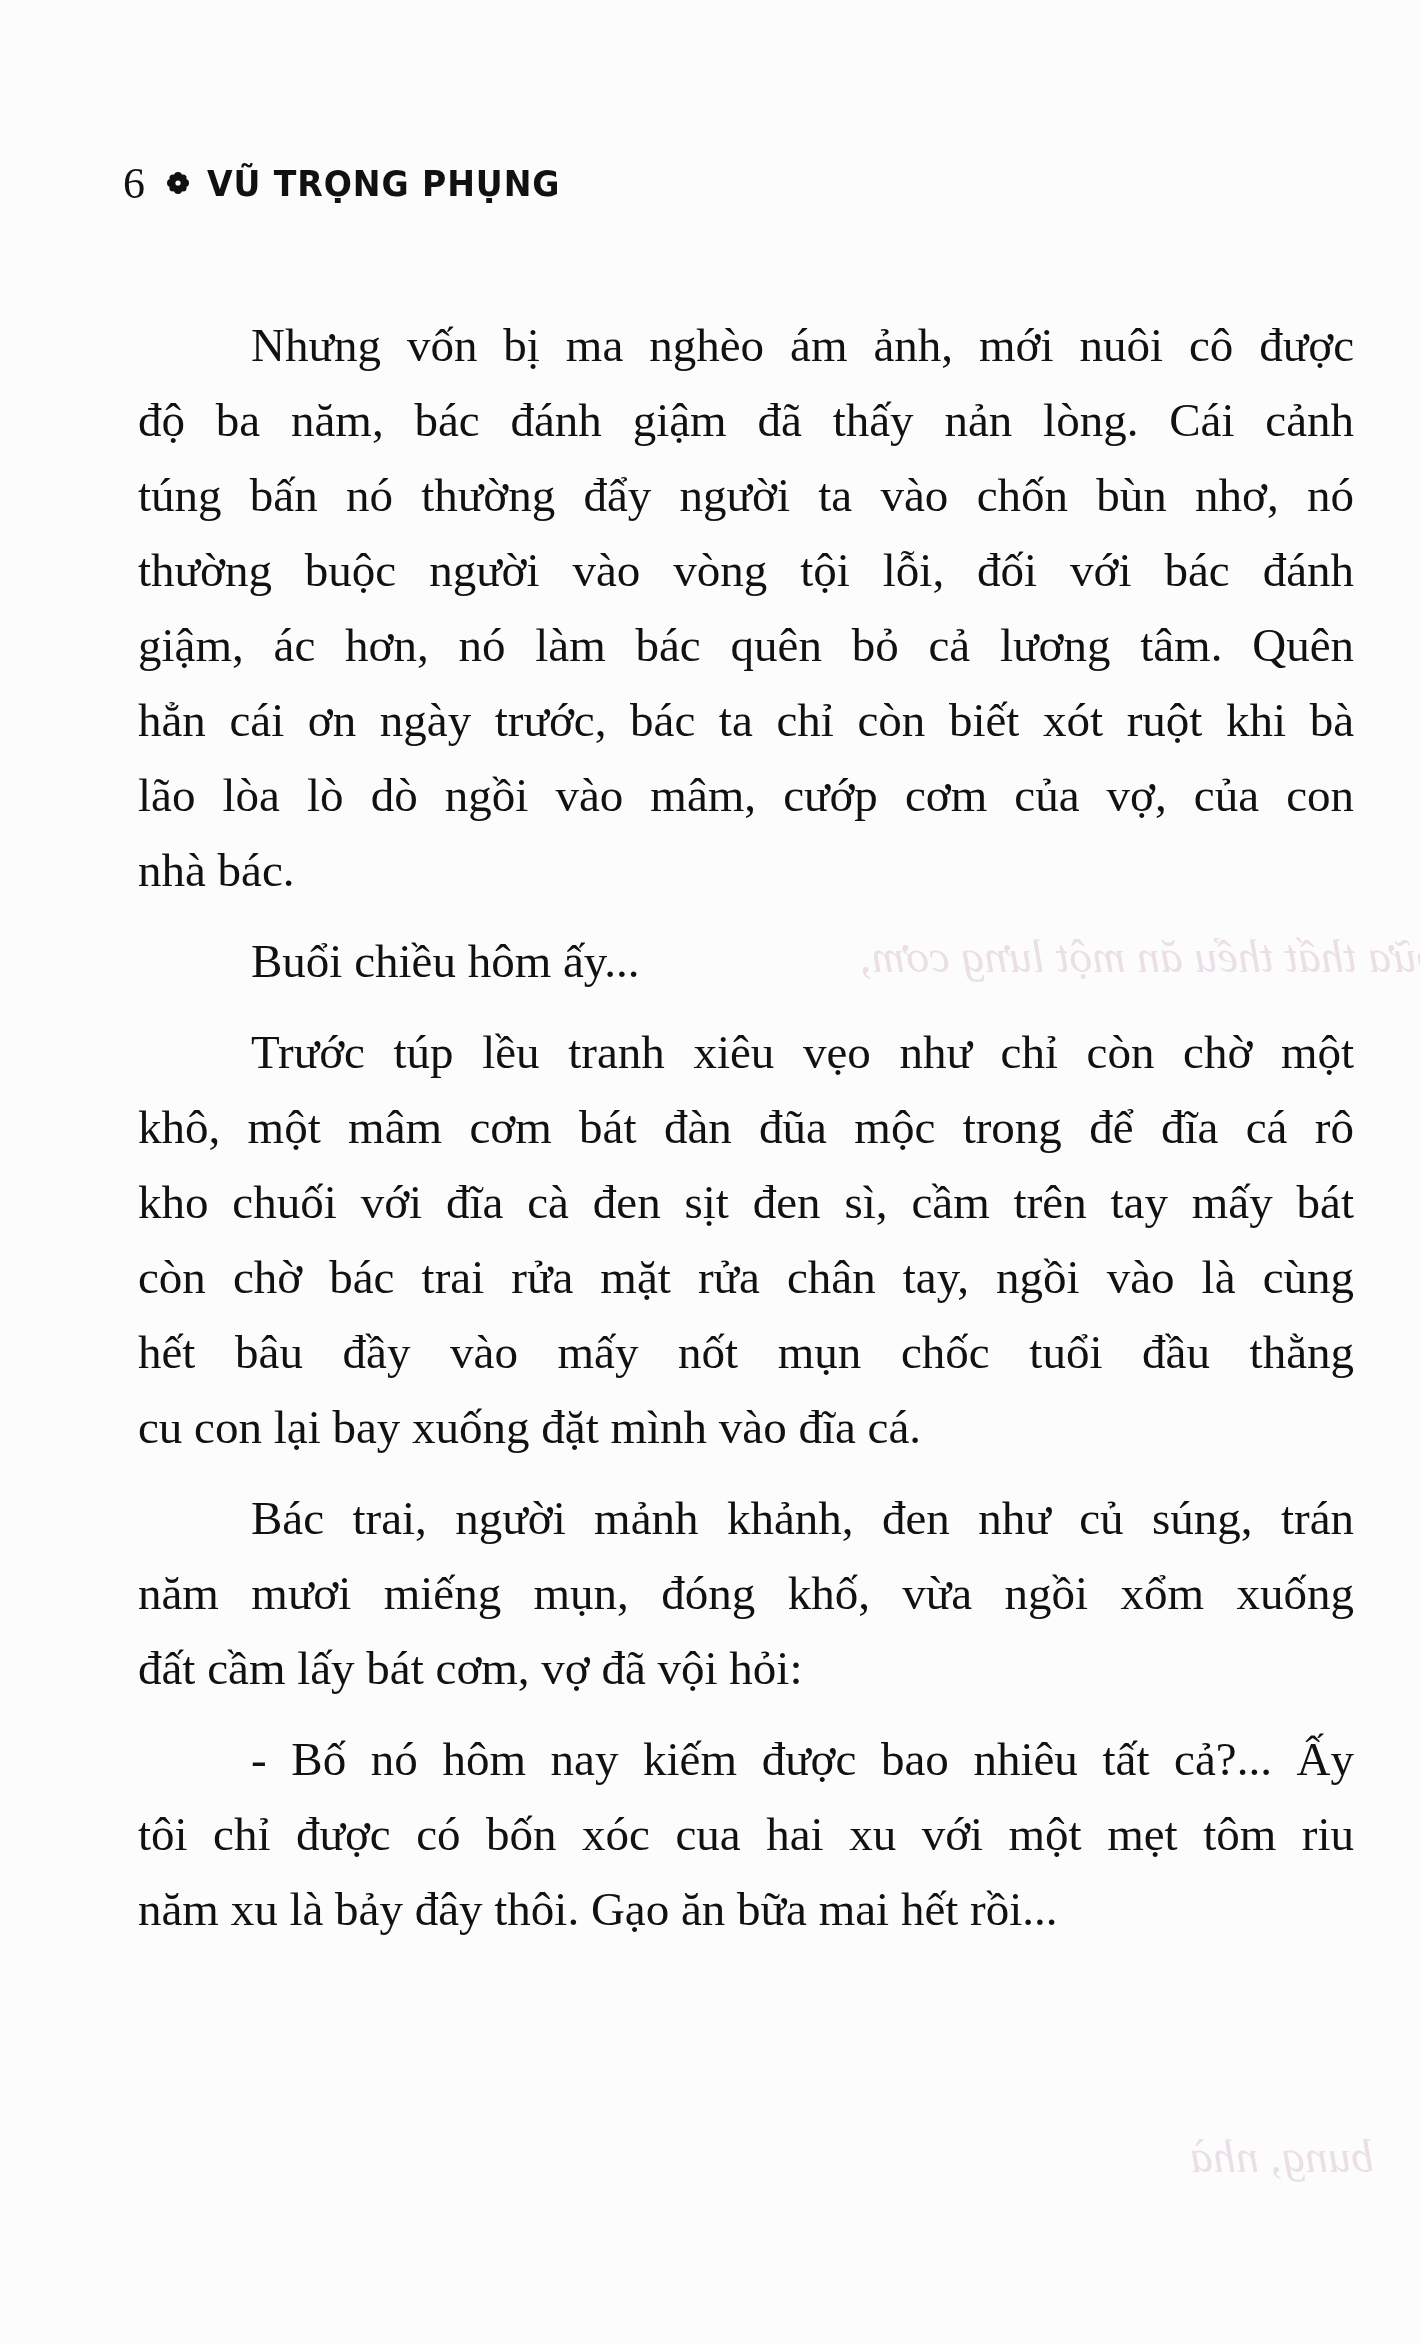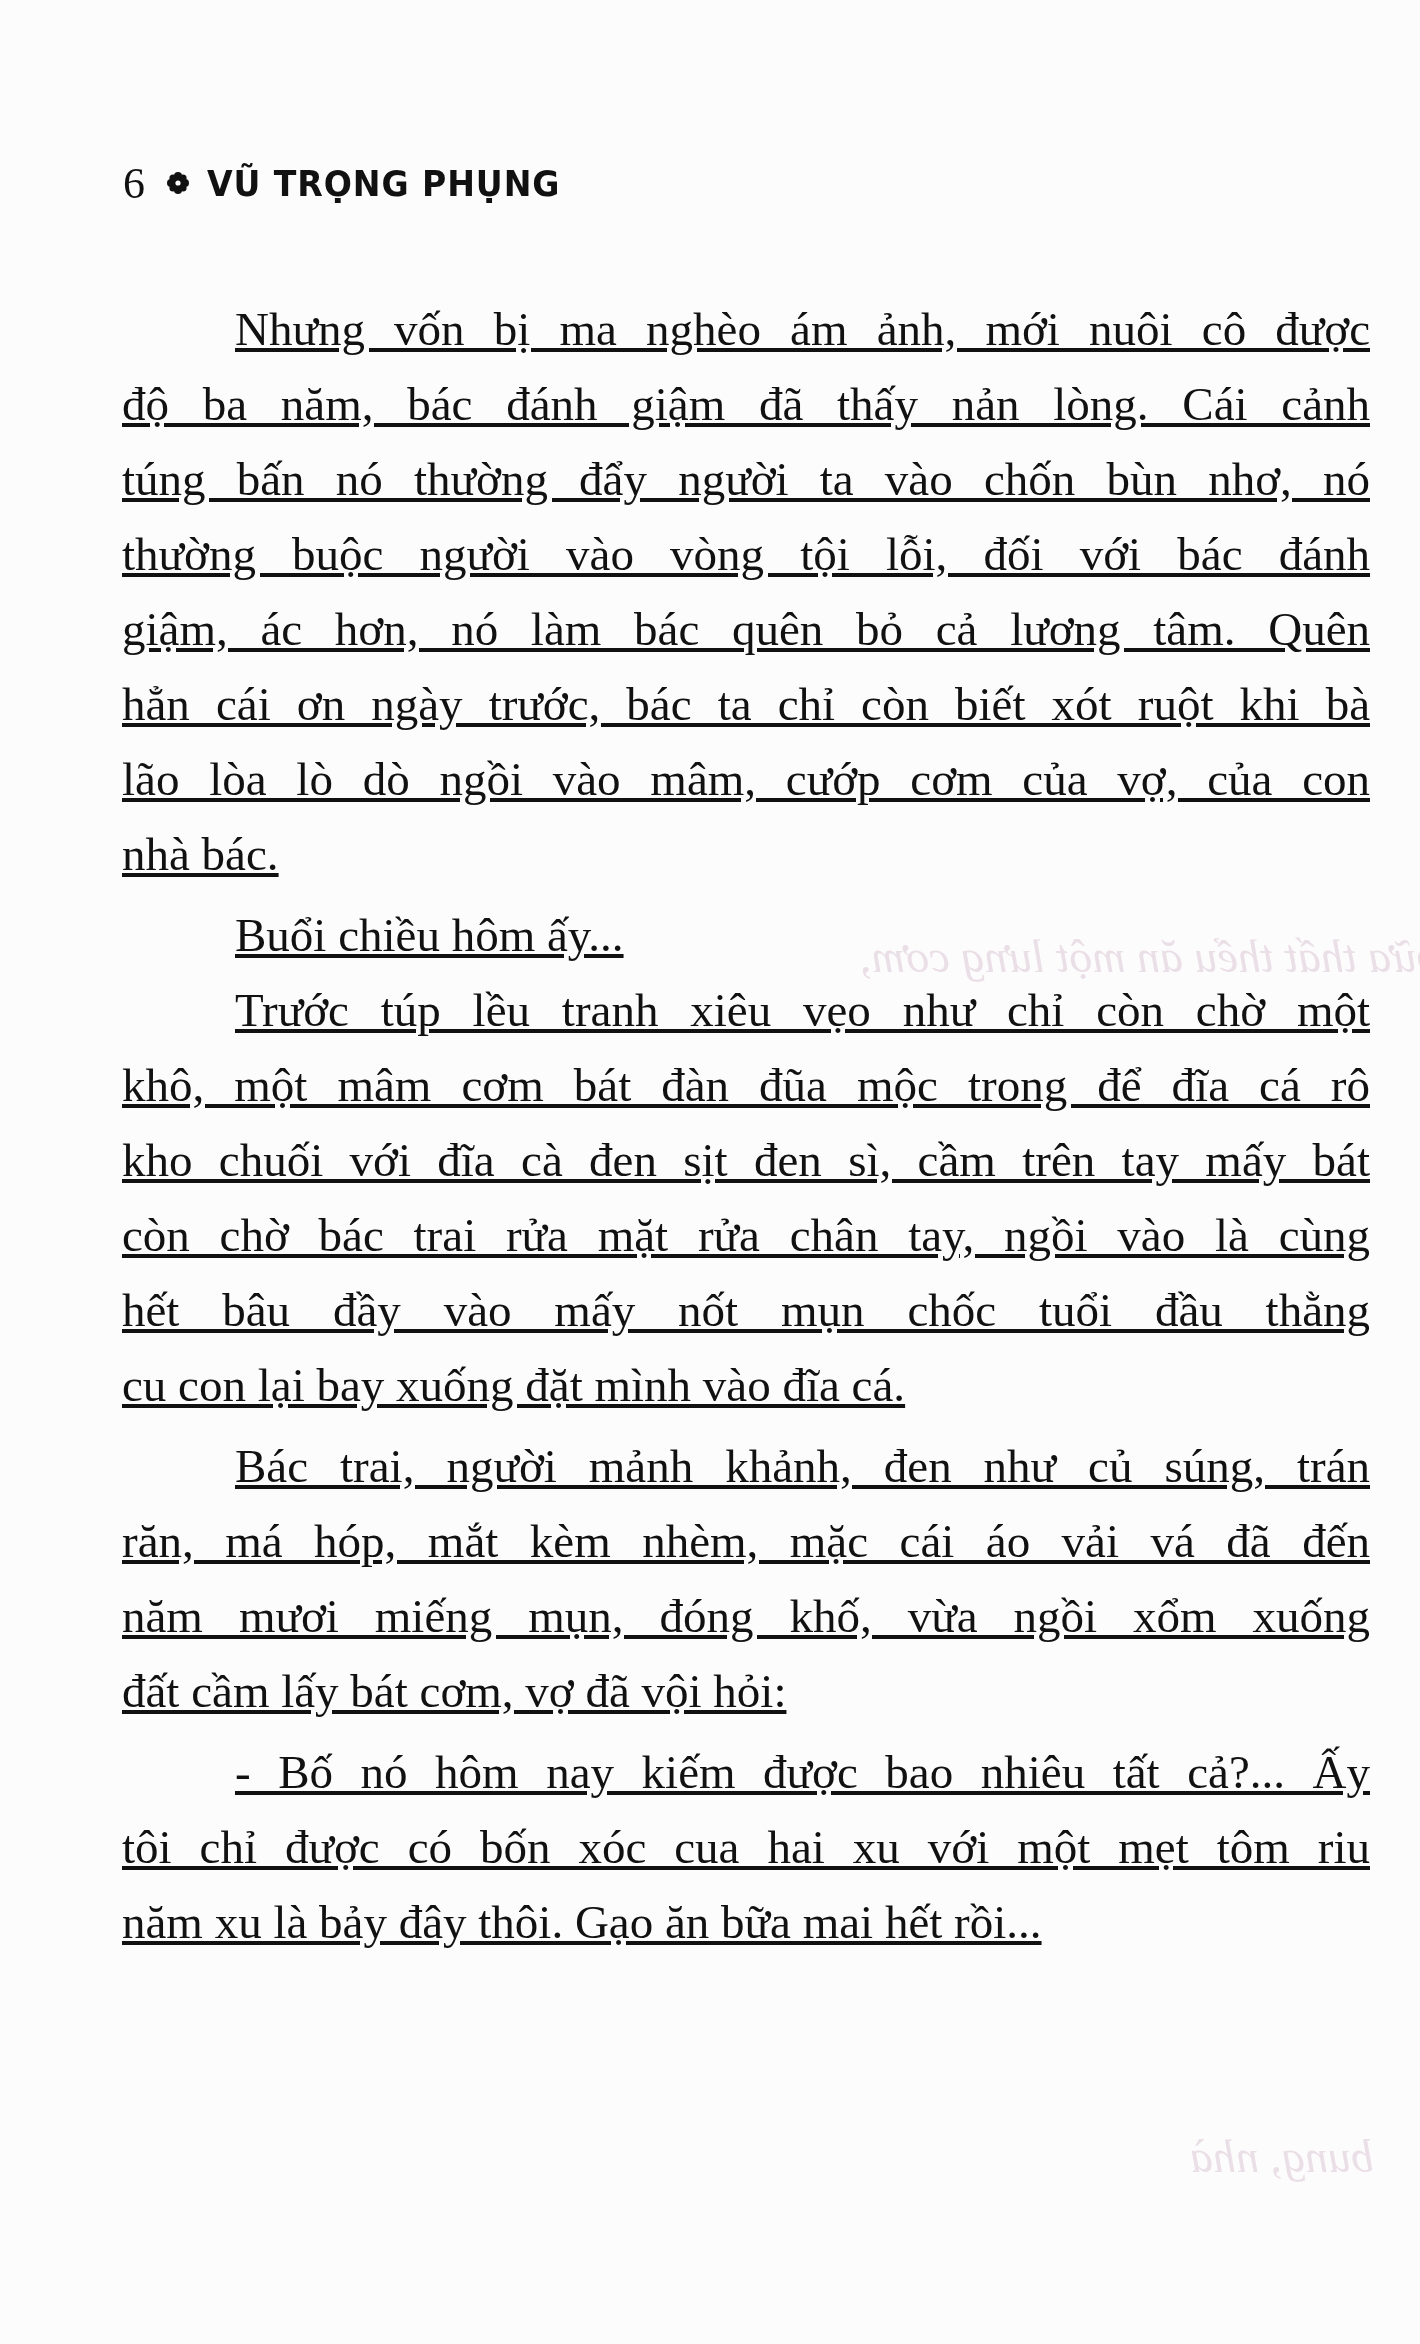--- a/index.html
+++ b/index.html
@@ -66,22 +66,21 @@
     transform: scaleX(0.92);
     transform-origin: left center;
   }
   .body-text {
     position: absolute;
     left: 122px;
     top: 292px;
     width: 1248px;
   }
   .para {
-    margin: 0;
-    text-decoration: underline;
+    margin: 16px;
   }
   .line {
     display: block;
     height: 75px;
     line-height: 75px;
     font-size: 47px;
     text-align: justify;
     text-align-last: justify;
     white-space: nowrap;
     overflow: visible;
@@ -148,21 +147,20 @@
       <span class="line first">Trước túp lều tranh xiêu vẹo như chỉ còn chờ một</span>
       <span class="line">khô, một mâm cơm bát đàn đũa mộc trong để đĩa cá rô</span>
       <span class="line">kho chuối với đĩa cà đen sịt đen sì, cầm trên tay mấy bát</span>
       <span class="line">còn chờ bác trai rửa mặt rửa chân tay, ngồi vào là cùng</span>
       <span class="line">hết bâu đầy vào mấy nốt mụn chốc tuổi đầu thằng</span>
       <span class="line last">cu con lại bay xuống đặt mình vào đĩa cá.</span>
     </p>
 
     <p class="para gap-before">
       <span class="line first">Bác trai, người mảnh khảnh, đen như củ súng, trán</span>
-      <span class="line">răn, má hóp, mắt kèm nhèm, mặc cái áo vải vá đã đến</span>
       <span class="line">năm mươi miếng mụn, đóng khố, vừa ngồi xổm xuống</span>
       <span class="line last">đất cầm lấy bát cơm, vợ đã vội hỏi:</span>
     </p>
 
     <p class="para gap-before">
       <span class="line first">- Bố nó hôm nay kiếm được bao nhiêu tất cả?... Ấy</span>
       <span class="line">tôi chỉ được có bốn xóc cua hai xu với một mẹt tôm riu</span>
       <span class="line last">năm xu là bảy đây thôi. Gạo ăn bữa mai hết rồi...</span>
     </p>
 

